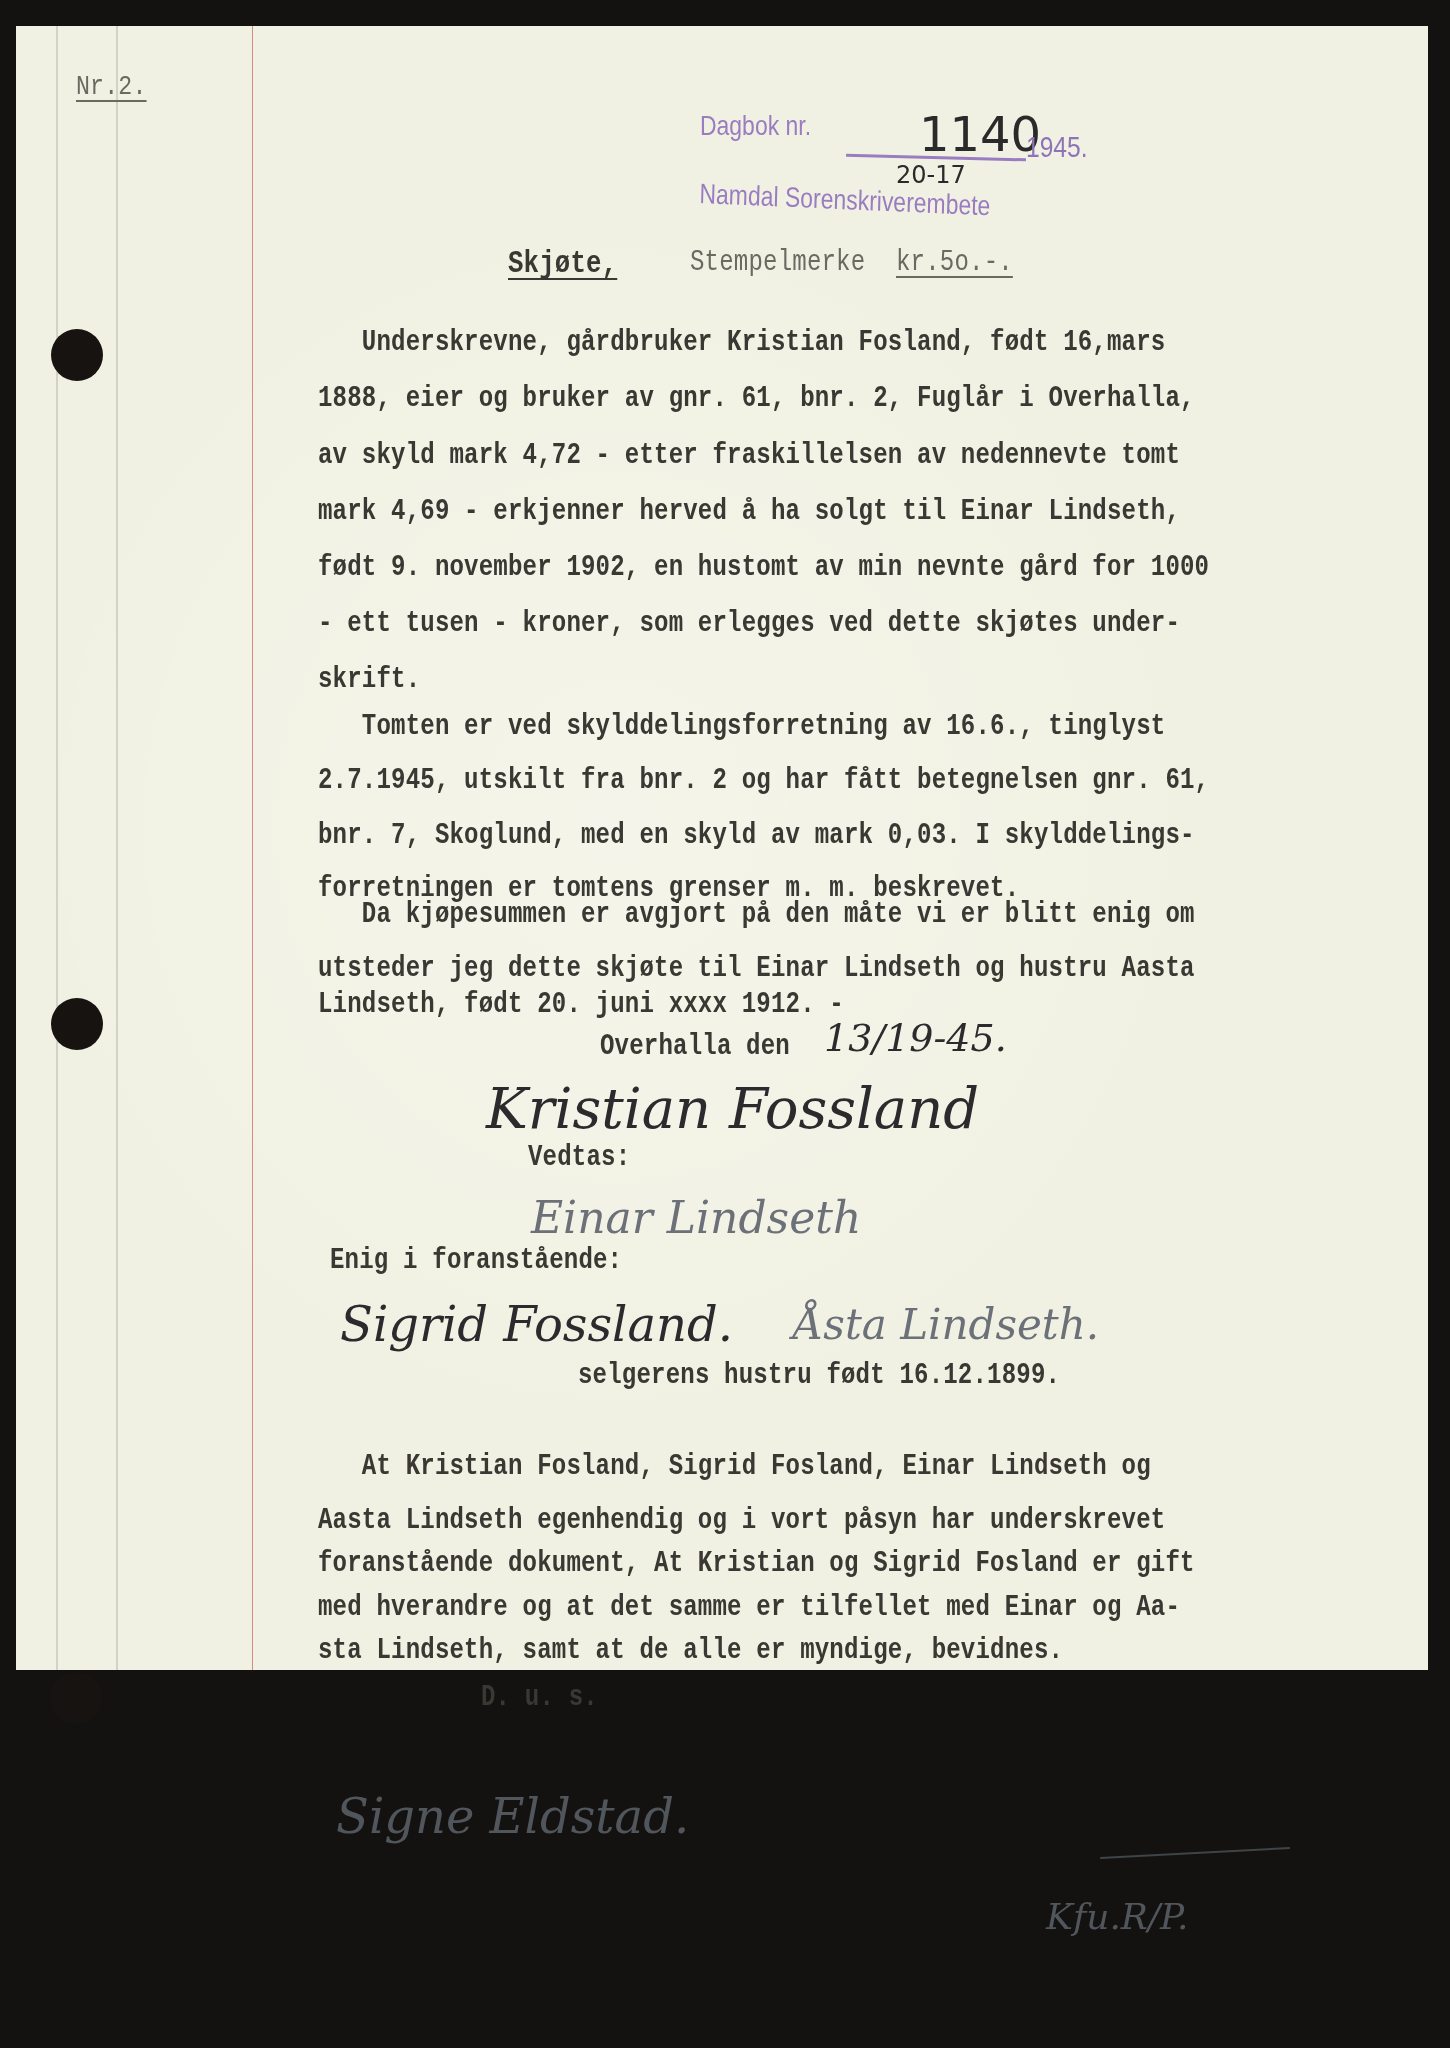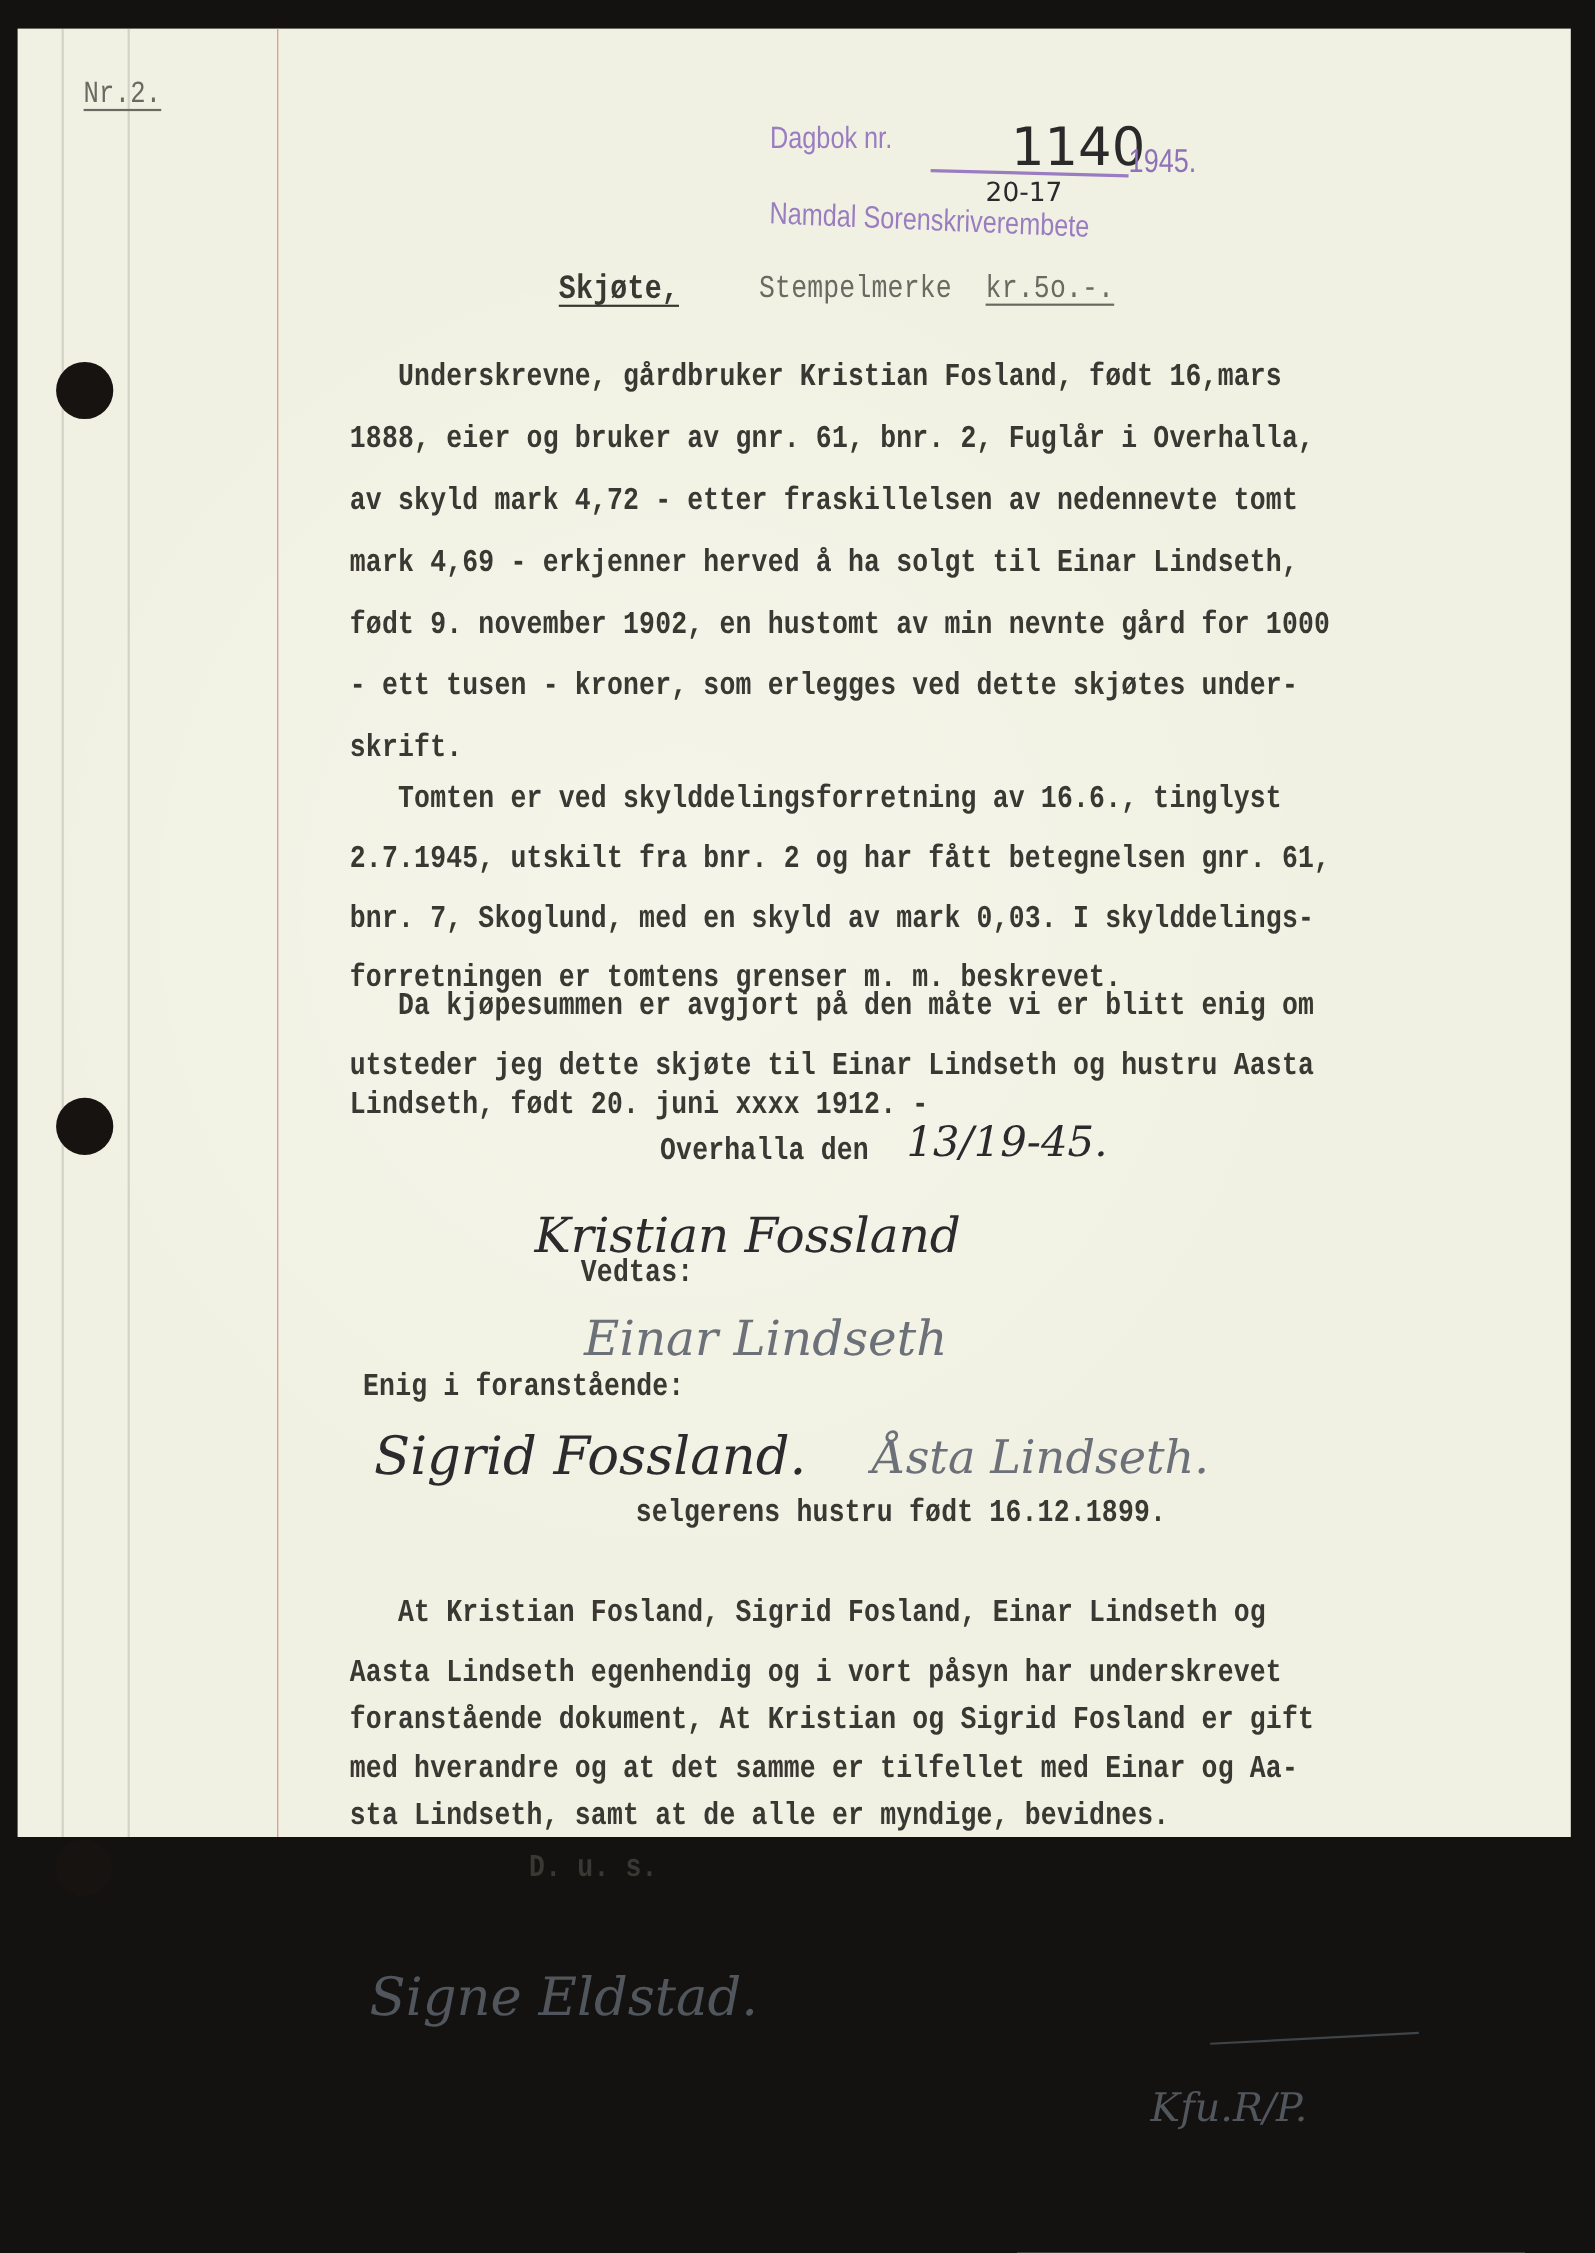--- a/index.html
+++ b/index.html
@@ -93,21 +93,21 @@
   <div class="tw" style="left:302px; top:793px">bnr. 7, Skoglund, med en skyld av mark 0,03. I skylddelings-</div>
   <div class="tw" style="left:302px; top:846px">forretningen er tomtens grenser m. m. beskrevet.</div>
 
   <div class="tw" style="left:302px; top:872px">   Da kjøpesummen er avgjort på den måte vi er blitt enig om</div>
   <div class="tw" style="left:302px; top:926px">utsteder jeg dette skjøte til Einar Lindseth og hustru Aasta</div>
   <div class="tw" style="left:302px; top:962px">Lindseth, født 20. juni xxxx 1912. -</div>
 
   <div class="tw" style="left:584px; top:1004px">Overhalla den</div>
   <div class="hand" style="left:808px; top:990px; font-size:38px">13/19-45.</div>
 
-  <div class="hand" style="left:470px; top:1072px; font-size:44px">Kristian Fossland</div>
+  <div class="hand" style="left:470px; top:1050px; font-size:56px">Kristian Fossland</div>
 
   <div class="tw" style="left:512px; top:1115px">Vedtas:</div>
 
   <div class="hand faint" style="left:468px; top:1166px; font-size:44px">Einar Lindseth</div>
 
   <div class="tw" style="left:314px; top:1218px">Enig i foranstående:</div>
 
   <div class="hand" style="left:324px; top:1270px; font-size:48px">Sigrid Fossland.</div>
   <div class="hand faint" style="left:730px; top:1274px; font-size:42px">Åsta Lindseth.</div>
 

